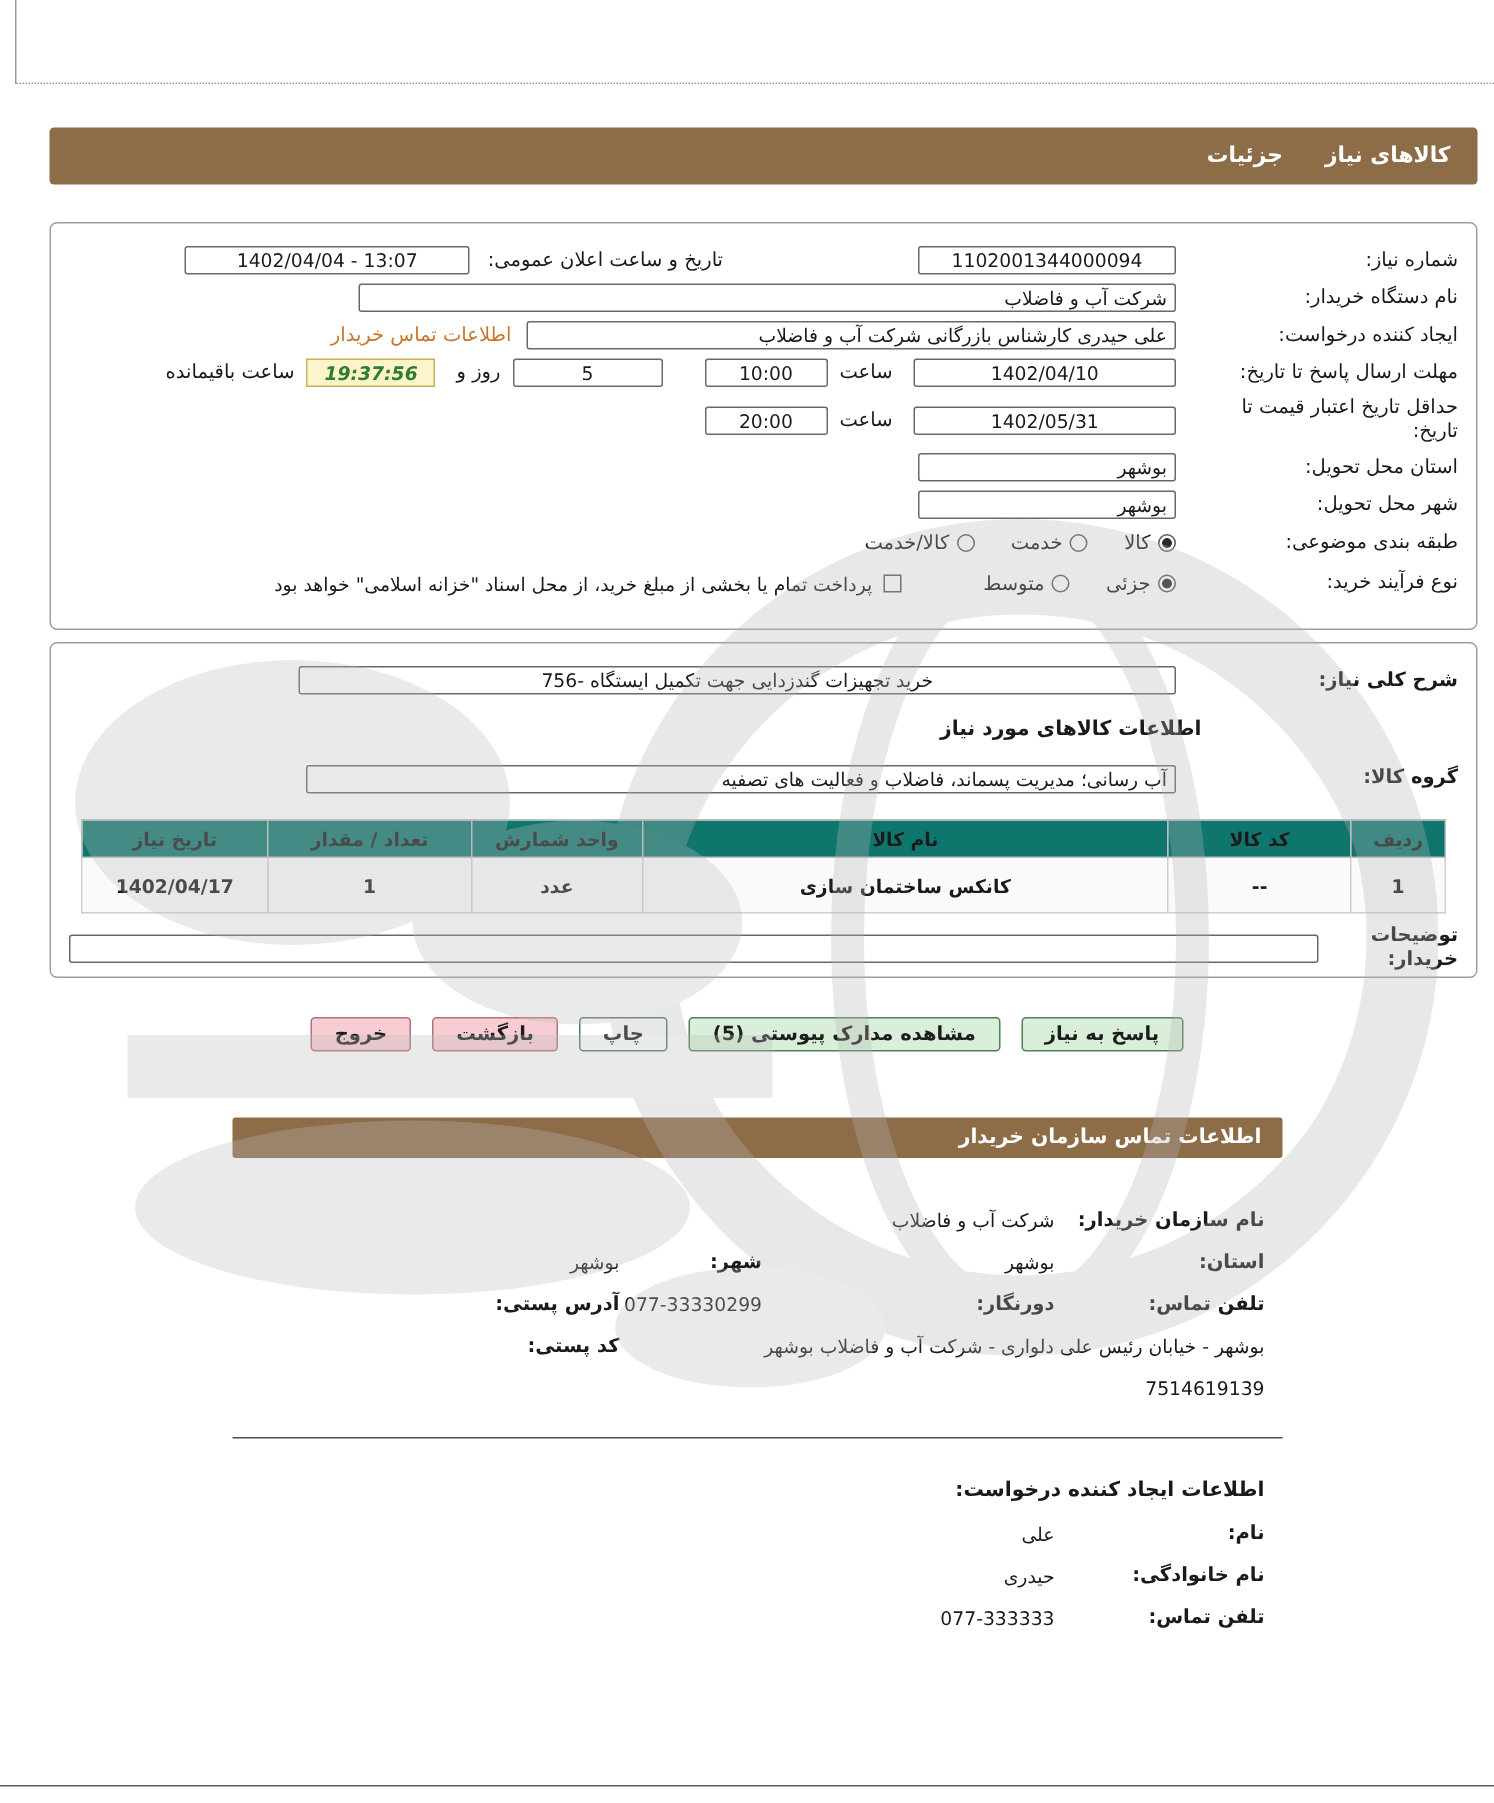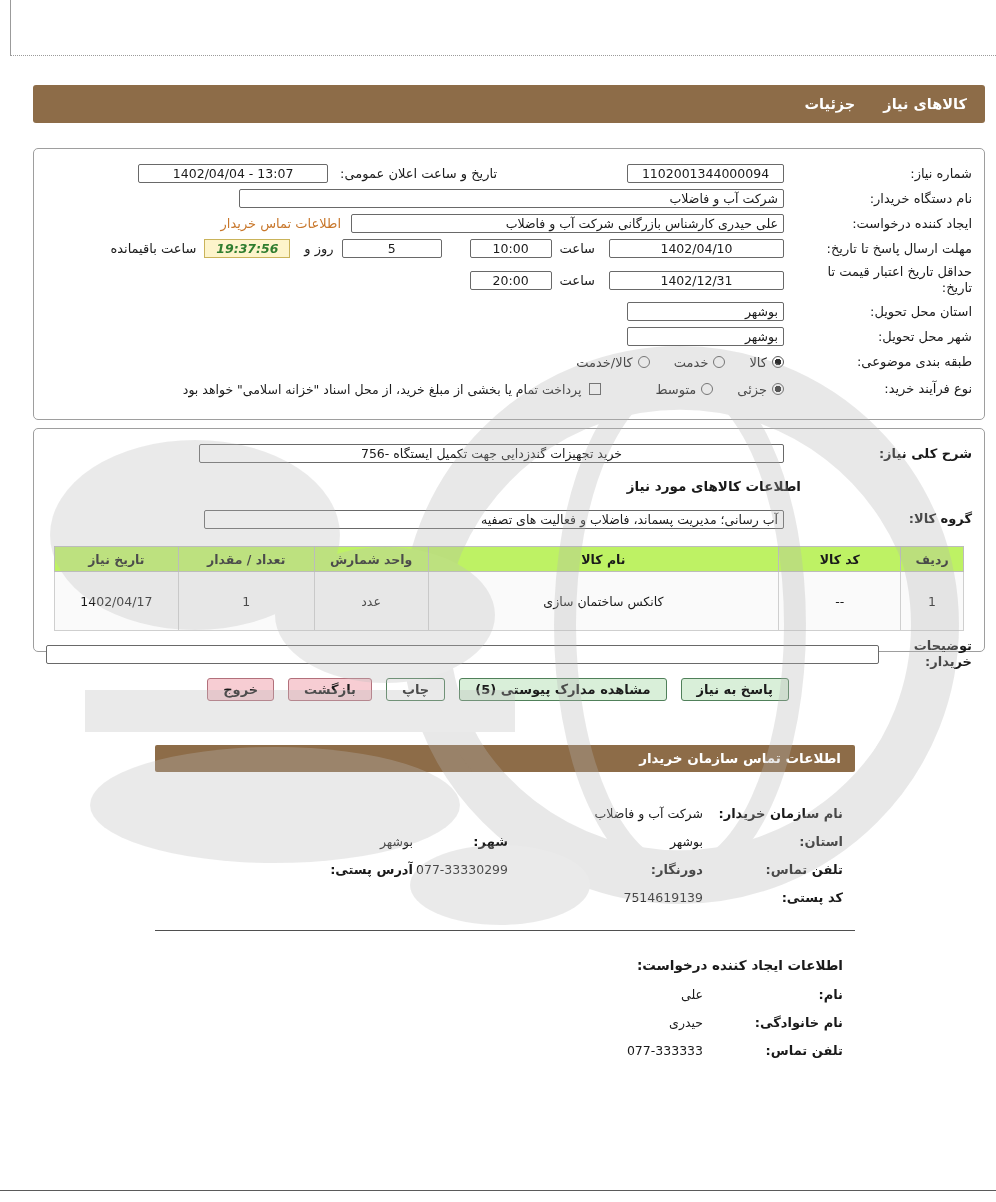--- a/index.html
+++ b/index.html
@@ -20,38 +20,38 @@
   .frow.h28{height:28px;}
   .frow.h30{height:30px;}
   .lbl{width:170px;flex:none;margin-left:18px;line-height:1.2;}
   .lbl.b{font-weight:bold;}
   .lbl.narrow{width:75px;}
   .tbox{background:#fff;border:1px solid #696969;border-radius:2px;height:19px;line-height:17px;font-size:12.5px;
         padding:0 5px;box-sizing:border-box;flex:none;overflow:hidden;white-space:nowrap;}
   .num{direction:ltr;text-align:center;}
   .c{text-align:center;}
   .grow{flex:1;}
-  .w185{width:157px}.w190{width:190px}.w545{width:545px}.w475{width:433px}.w175{width:175px}
+  .w185{width:172px}.w190{width:190px}.w545{width:545px}.w475{width:433px}.w175{width:175px}
   .w82{width:82px}.w100{width:100px}.w585{width:585px}.w580{width:580px}
   .mr8{margin-right:8px}.mr10{margin-right:10px}.mr12{margin-right:12px}.mr14{margin-right:14px}
   .mr28{margin-right:28px}.mr30{margin-right:30px}.mr130{margin-right:130px}
   .slbl{flex:none;font-size:13px;}
   .link{color:#c8772b;cursor:pointer;font-size:13px;white-space:nowrap;}
   .countbox{background:#fdf4cb;border:1px solid #c9b35a;height:19px;line-height:17px;width:86px;text-align:center;
             font-size:12.5px;color:#2f7d2f;font-weight:bold;box-sizing:border-box;direction:ltr;flex:none;font-style:italic;}
   .radio{width:12px;height:12px;border:1px solid #5a5a5a;border-radius:50%;background:#fff;flex:none;box-sizing:border-box;}
   .radio.sel{background:radial-gradient(circle,#2c2c2c 0 3px,#fff 3.5px);}
   .ritem{display:flex;align-items:center;gap:5px;margin-left:24px;cursor:pointer;}
   .cbox{width:12px;height:12px;border:1px solid #5a5a5a;background:#fff;flex:none;box-sizing:border-box;cursor:pointer;}
   .cbtext{font-size:12.5px;margin-right:8px;white-space:nowrap;}
   .heading{font-weight:bold;font-size:13.5px;margin:12px 183px 10px 0;}
   .tblwrap{margin:12px 20px 0 20px;}
   .gtable{border-collapse:collapse;width:100%;font-size:12.5px;}
-  .gtable th{background:#bef264;border:1px solid #bcbcbc;height:24px;font-weight:bold;text-align:center;padding:0 4px;}
-  .gtable td{background:#fafafa;border:1px solid #cfcfcf;height:28px;text-align:center;padding:15px 4px;}
+  .gtable th{background:#0f766e;border:1px solid #bcbcbc;height:24px;font-weight:bold;text-align:center;padding:0 4px;}
+  .gtable td{background:#fafafa;border:1px solid #cfcfcf;height:28px;text-align:center;padding:4px 4px;font-weight:bold;}
   .cw1{width:55px}.cw2{width:118px}.cw3{width:358px}.cw4{width:108px}.cw5{width:132px}.cw6{width:117px}
   .notesrow{margin-top:8px;}
   .btnbar{position:absolute;left:0;top:678px;width:996px;display:flex;justify-content:center;gap:14px;direction:rtl;}
   .btn{height:23px;padding:0 15px;font-size:13px;font-weight:bold;border-radius:3px;border:1px solid;cursor:pointer;
        font-family:inherit;white-space:nowrap;}
   .btn.green{background:#d9efd9;border-color:#50805a;color:#1c1c1c;}
   .btn.plain{background:#ffffff;border-color:#50805a;color:#1c1c1c;}
   .btn.pink{background:#f7cdd3;border-color:#b2707b;color:#1c1c1c;}
   .sect-h{position:absolute;left:155px;top:745px;width:700px;height:27px;background:#8d6c48;color:#fff;
           font-weight:bold;font-size:13.5px;line-height:27px;padding:0 14px;box-sizing:border-box;border-radius:2px;}
@@ -106,21 +106,21 @@
       <span class="slbl mr14">ساعت</span>
       <div class="tbox w82 num mr8">10:00</div>
       <div class="tbox w100 num mr28">5</div>
       <span class="slbl mr8">روز و</span>
       <div class="countbox mr14">19:37:56</div>
       <span class="slbl mr8">ساعت باقیمانده</span>
     </div>
 
     <div class="frow tall">
       <span class="lbl">حداقل تاریخ اعتبار قیمت تا تاریخ:</span>
-      <div class="tbox w175 num">1402/12/31</div>
+      <div class="tbox w175 num">1402/05/31</div>
       <span class="slbl mr14">ساعت</span>
       <div class="tbox w82 num mr8">20:00</div>
     </div>
 
     <div class="frow">
       <span class="lbl">استان محل تحویل:</span>
       <div class="tbox w185">بوشهر</div>
     </div>
 
     <div class="frow">
@@ -222,20 +222,21 @@
       <span class="clabel">استان:</span>
       <span class="cval">بوشهر</span>
       <span class="clabel">شهر:</span>
       <span class="cval">بوشهر</span>
 
       <span class="clabel">تلفن تماس:</span>
       <span class="clabel">دورنگار:</span>
       <span class="cval ltrval">077-33330299</span>
 
       <span class="clabel">آدرس پستی:</span>
+      <span class="cval span3">بوشهر - خیابان رئیس علی دلواری - شرکت آب و فاضلاب بوشهر</span>
 
       <span class="clabel">کد پستی:</span>
       <span class="cval ltrval span3">7514619139</span>
     </div>
 
     <div class="divider"></div>
 
     <div class="subhead">اطلاعات ایجاد کننده درخواست:</div>
 
     <div class="cgrid">

